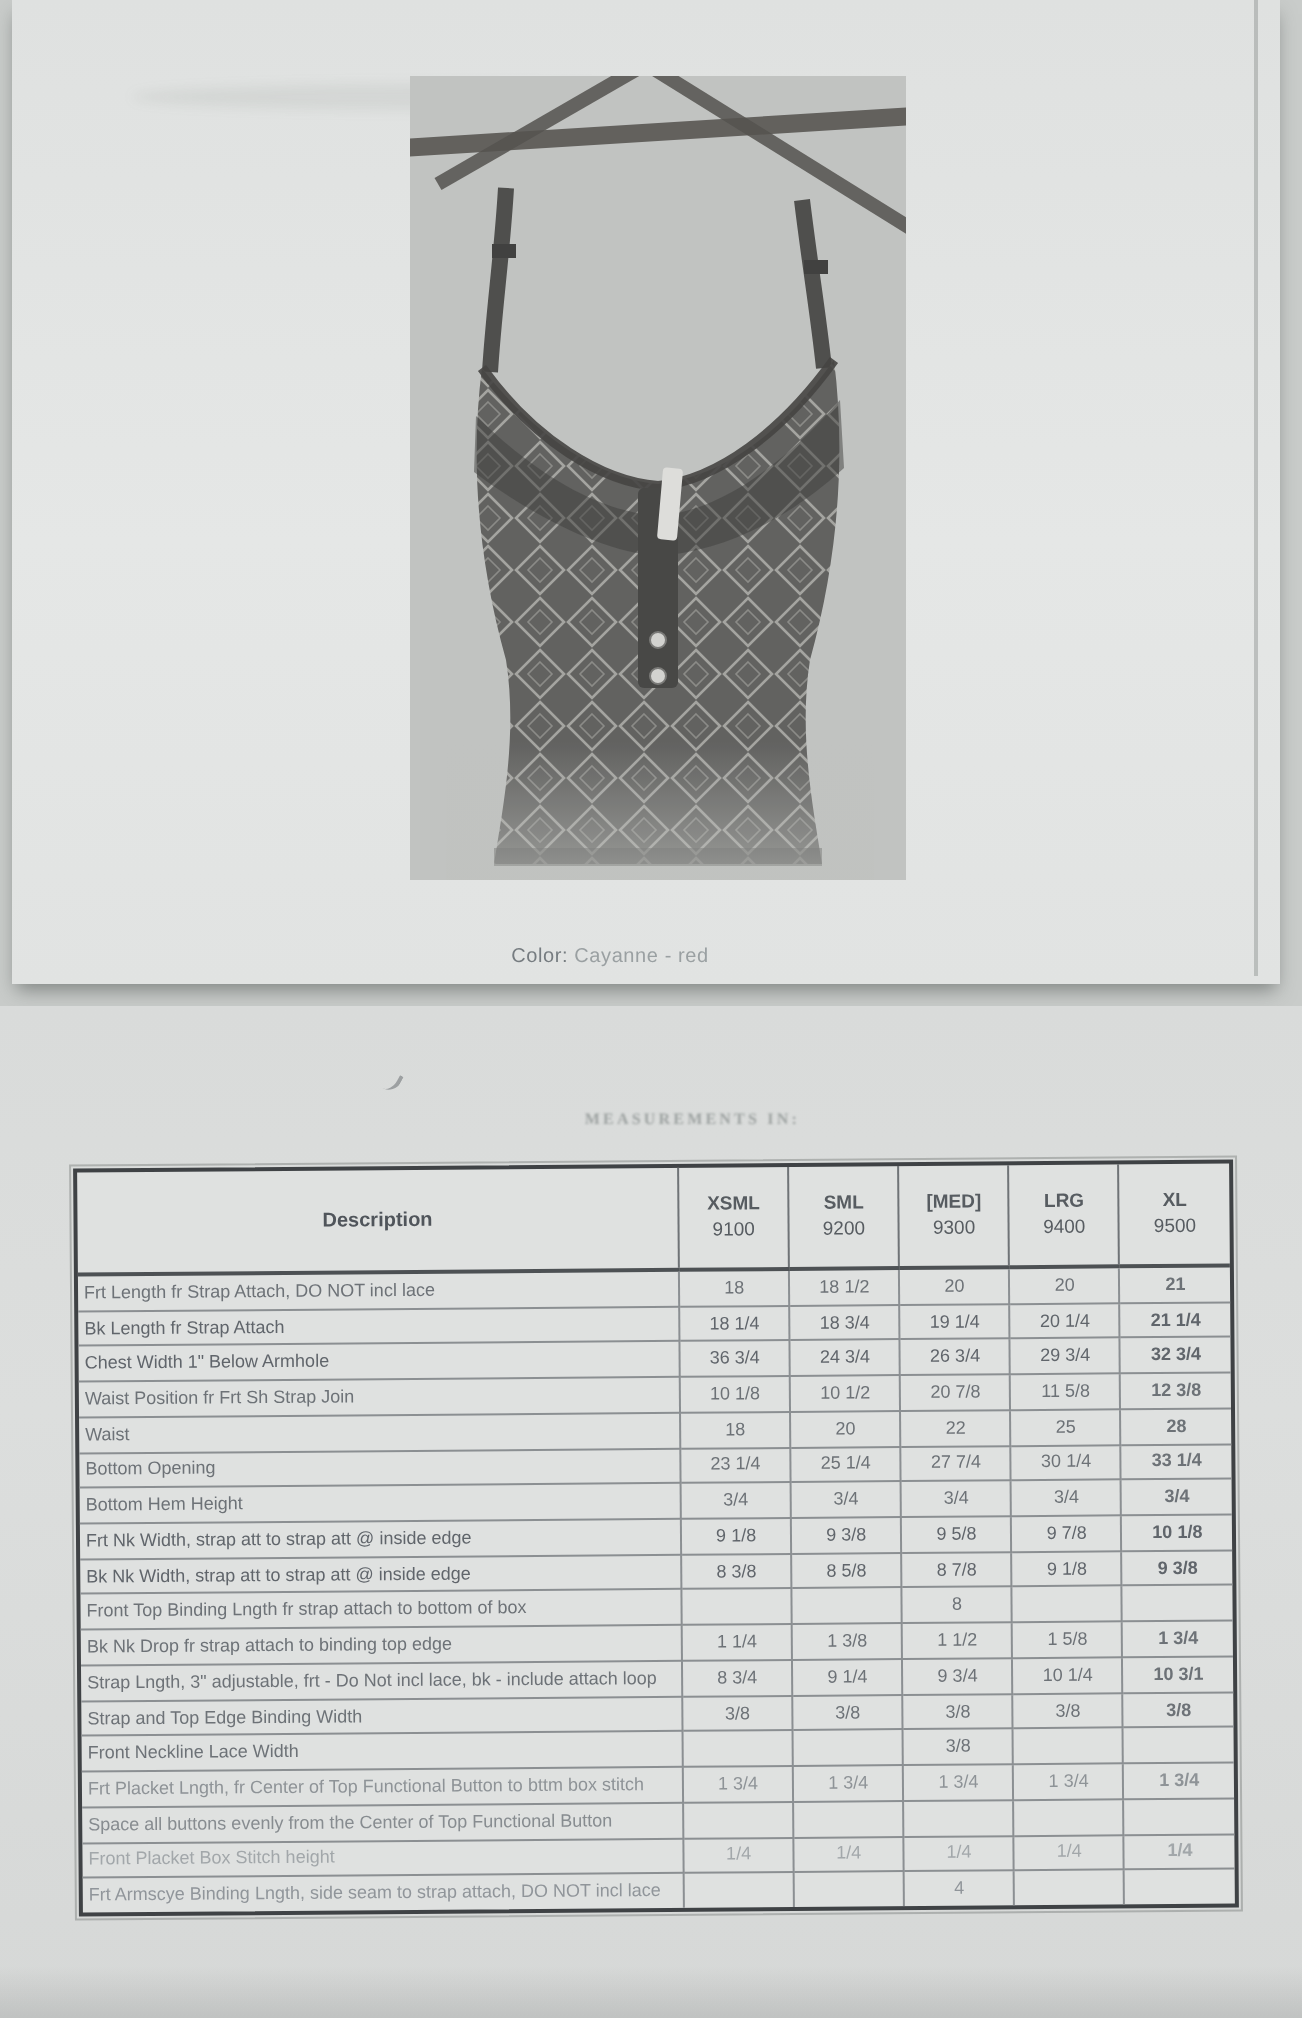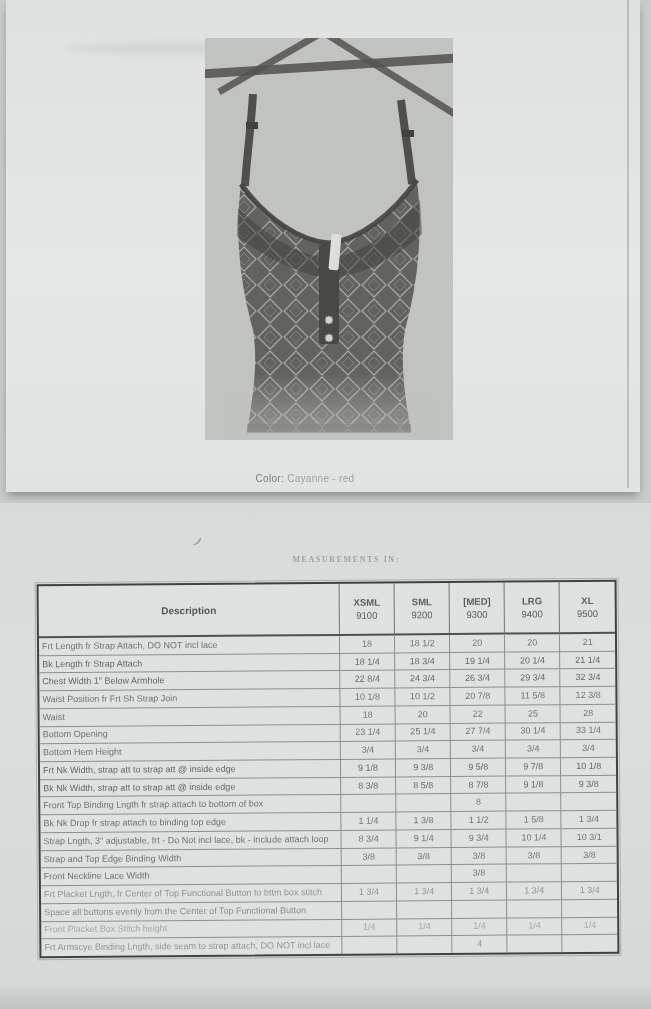--- a/index.html
+++ b/index.html
@@ -63,21 +63,21 @@
   .spec th .size-code{font-weight:normal;margin-top:2px;}
   .spec th.desc-h{font-size:10px;font-weight:bold;color:#50555b;border-left:none;}
   .spec th:last-child{border-right:none;}
   .spec td{
     height:16px;font-size:9px;line-height:1;color:#6d7277;
     border:1px solid #8b8f92;padding:0 2px;
     white-space:nowrap;overflow:hidden;
   }
   .spec td.desc{text-align:left;padding-left:3px;border-left:none;}
   .spec td.val{text-align:center;}
-  .spec td:last-child{border-right:none;}
+  .spec td:last-child{border-right:none;font-weight:bold;}
   .spec tbody tr:last-child td{border-bottom:none;}
   
   .spec tbody tr:nth-child(2) td,
   .spec tbody tr:nth-child(3) td,
   .spec tbody tr:nth-child(8) td,
   .spec tbody tr:nth-child(9) td{color:#60656b;}
   .spec tbody tr:nth-child(15) td{color:#8e9397;}
   .spec tbody tr:nth-child(16) td{color:#878c90;}
   .spec tbody tr:nth-child(17) td{color:#a2a7aa;}
   .spec tbody tr:nth-child(18) td{color:#90959a;}
@@ -191,21 +191,21 @@
         <tr>
           <td class="desc">Bk Length fr Strap Attach</td>
           <td class="val">18 1/4</td>
           <td class="val">18 3/4</td>
           <td class="val">19 1/4</td>
           <td class="val">20 1/4</td>
           <td class="val">21 1/4</td>
         </tr>
         <tr>
           <td class="desc">Chest Width 1" Below Armhole</td>
-          <td class="val">22 8/4</td>
+          <td class="val">36 3/4</td>
           <td class="val">24 3/4</td>
           <td class="val">26 3/4</td>
           <td class="val">29 3/4</td>
           <td class="val">32 3/4</td>
         </tr>
         <tr>
           <td class="desc">Waist Position fr Frt Sh Strap Join</td>
           <td class="val">10 1/8</td>
           <td class="val">10 1/2</td>
           <td class="val">20 7/8</td>

